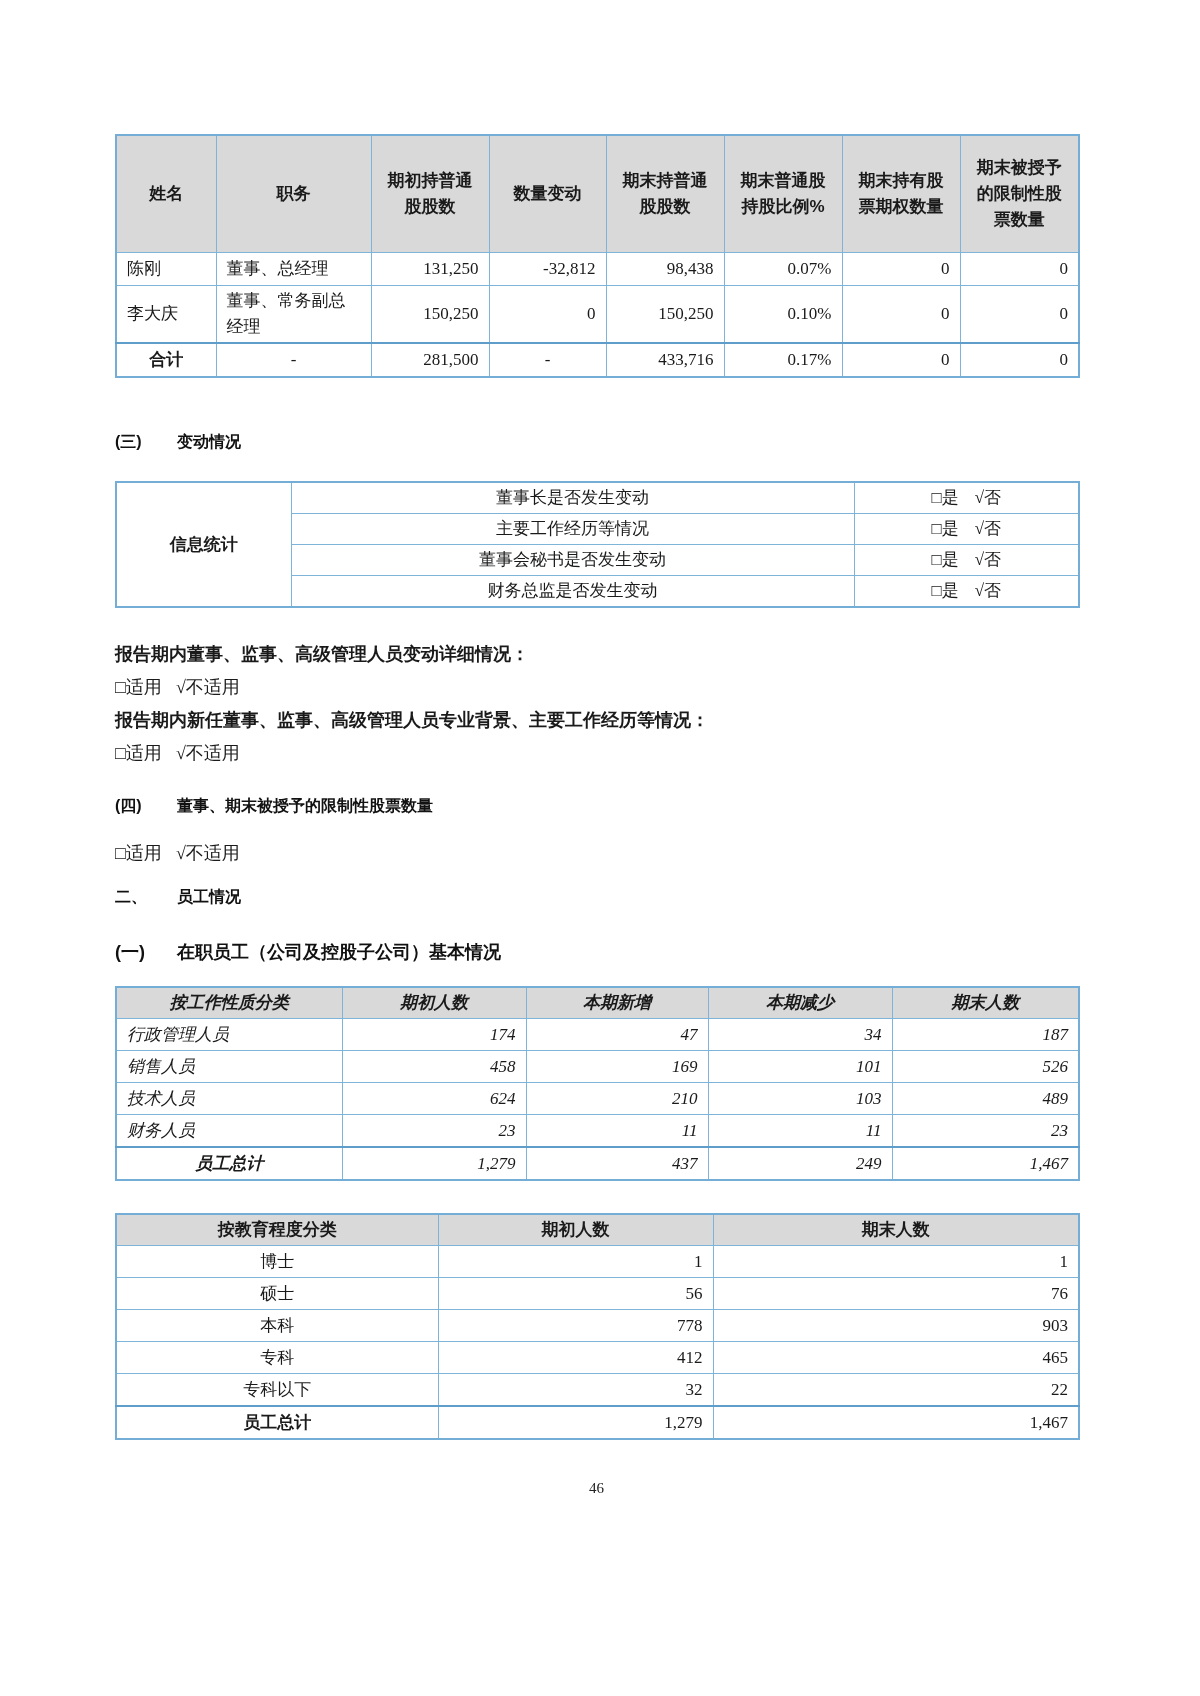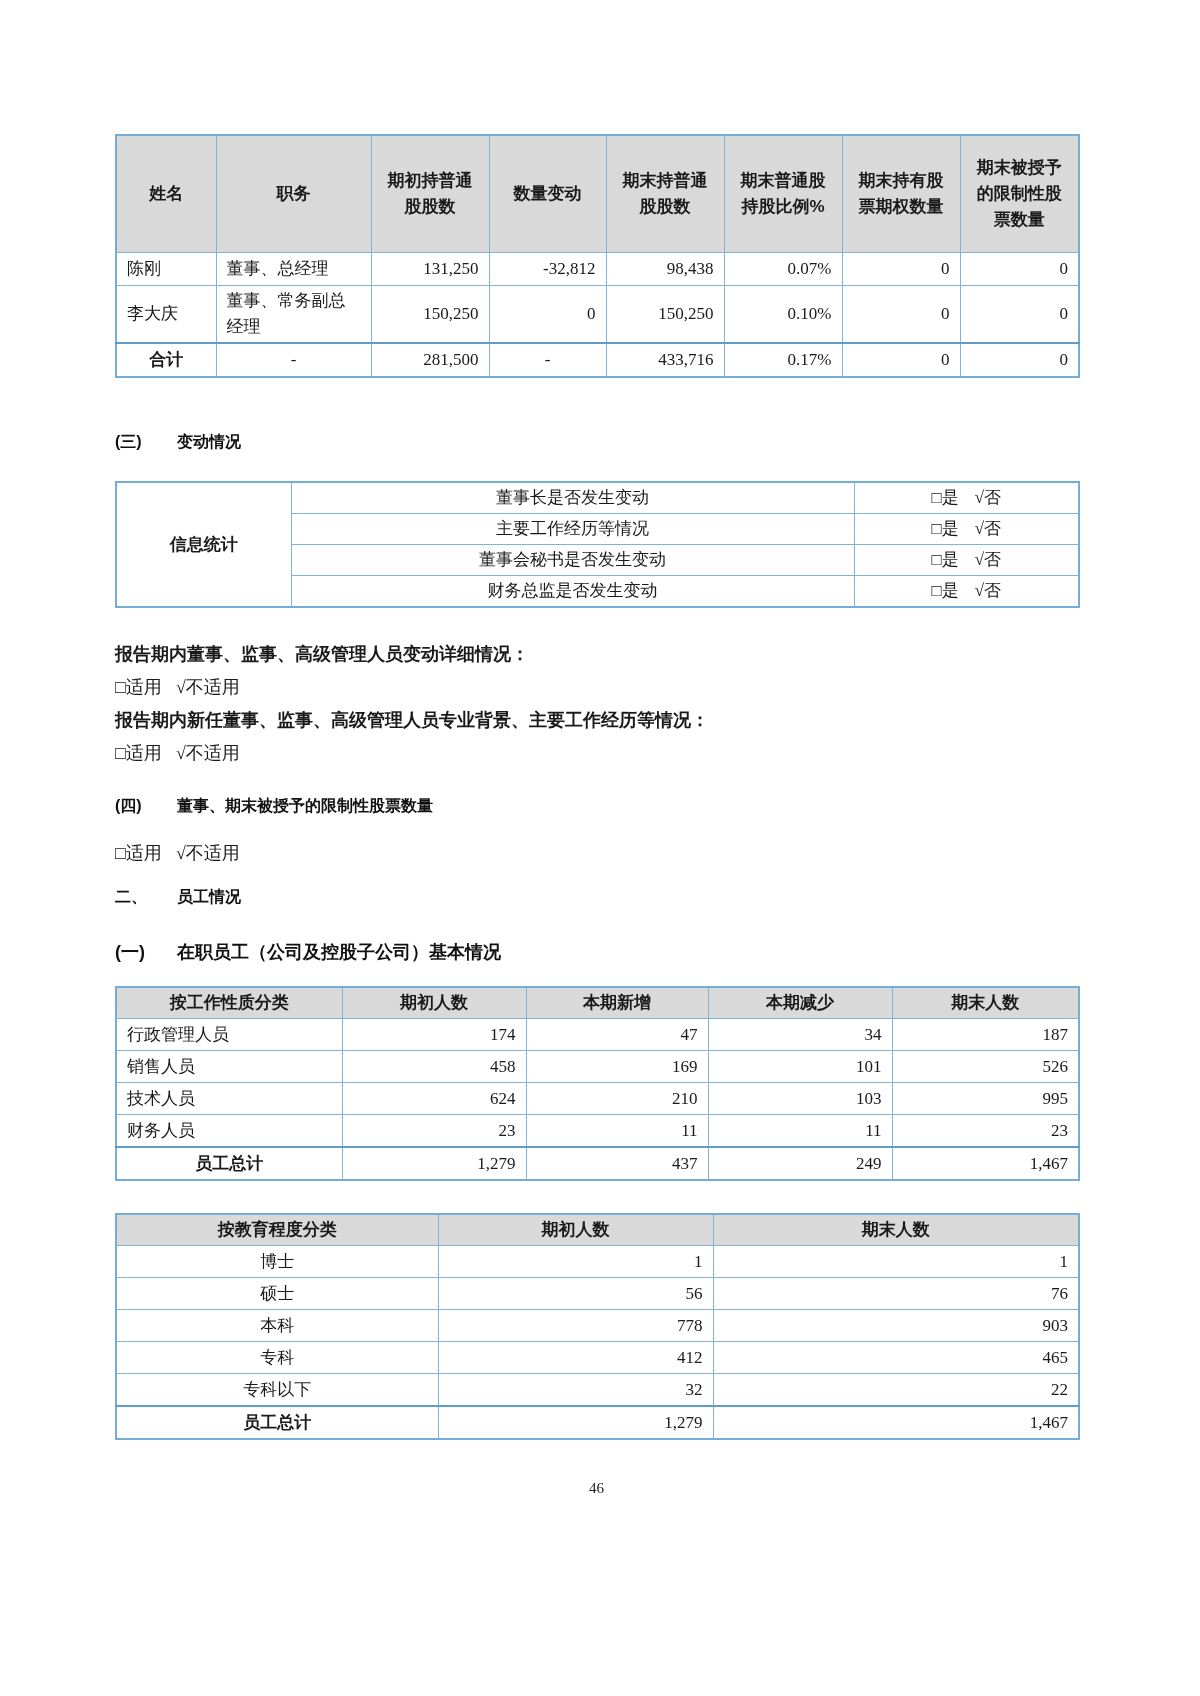--- a/index.html
+++ b/index.html
@@ -54,21 +54,21 @@
   .note.bold{
     font-family:"Liberation Sans","DejaVu Sans",sans-serif;
     font-weight:bold;
   }
   .note .no{margin-left:14px;}
   .sec4{margin-top:26px;}
   .apply-line{margin-top:24px;font-size:18px;}
   .apply-line .no{margin-left:14px;}
   .sec-emp{margin-top:22px;}
   .sec-emp1{margin-top:32px;font-size:18px;}
-  .t2{margin-top:22px;}
+  .t2{margin-top:22px;font-style:italic;}
   .t3{margin-top:32px;}
   .pagenum{
     margin-top:40px;text-align:center;font-size:15px;color:#222;
   }
 </style>
 </head>
 <body>
 
 <div class="page">
 <div class="content">
@@ -209,21 +209,21 @@
       <td class="r">458</td>
       <td class="r">169</td>
       <td class="r">101</td>
       <td class="r">526</td>
     </tr>
     <tr>
       <td class="l">技术人员</td>
       <td class="r">624</td>
       <td class="r">210</td>
       <td class="r">103</td>
-      <td class="r">995</td>
+      <td class="r">489</td>
     </tr>
     <tr>
       <td class="l">财务人员</td>
       <td class="r">23</td>
       <td class="r">11</td>
       <td class="r">11</td>
       <td class="r">23</td>
     </tr>
     <tr class="total">
       <td class="c bold">员工总计</td>

